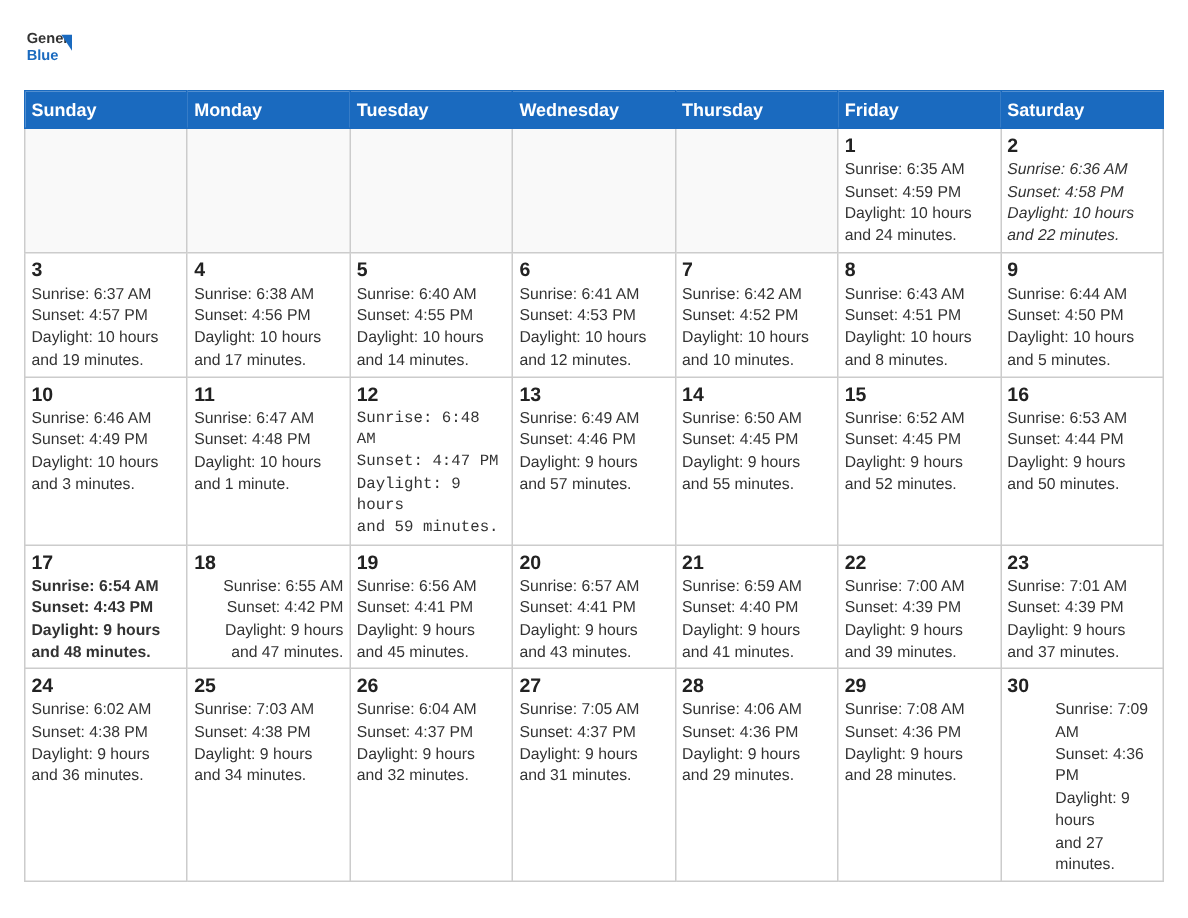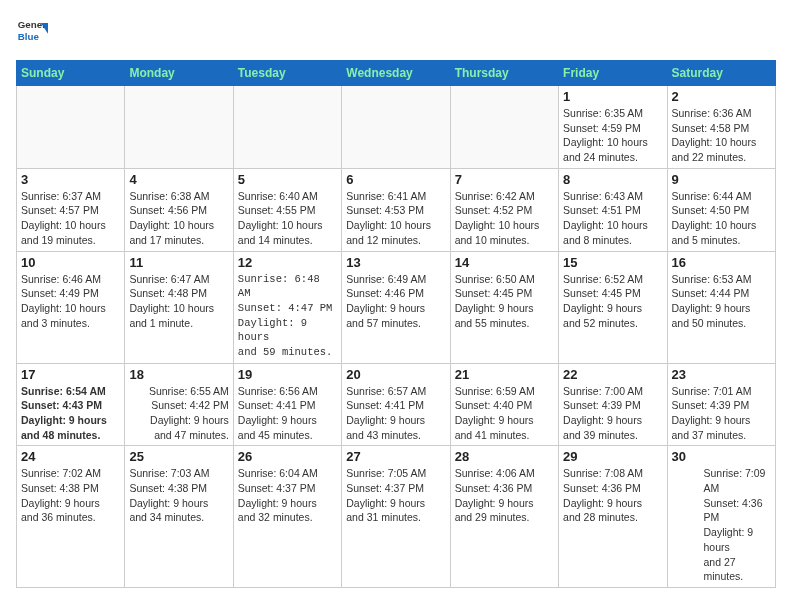--- a/index.html
+++ b/index.html
@@ -35,21 +35,21 @@
       font-size: 15px;
       color: #555;
     }
     .calendar {
       width: 100%;
       border-collapse: collapse;
       font-size: 11px;
     }
     .calendar th {
       background: #1a6abf;
-      color: #86efac;
+      color: #ffffff;
       padding: 5px 4px;
       text-align: left;
       font-size: 12px;
       border: 1px solid #1a6abf;
     }
     .calendar td {
       border: 1px solid #ccc;
       vertical-align: top;
       padding: 3px 4px;
       height: 80px;
@@ -110,21 +110,21 @@
         <td class="empty"></td>
         <td>
           <div class="day-number">1</div>
           <div class="day-info" style="white-space: pre-line;">Sunrise: 6:35 AM
 Sunset: 4:59 PM
 Daylight: 10 hours
 and 24 minutes.</div>
         </td>
         <td>
           <div class="day-number">2</div>
-          <div class="day-info" style="white-space: pre-line;">Sunrise: 6:36 AM
+          <div class="day-info" style="white-space: pre-line; font-style: italic;">Sunrise: 6:36 AM
 Sunset: 4:58 PM
 Daylight: 10 hours
 and 22 minutes.</div>
         </td>
       </tr>
       <tr>
         <td>
           <div class="day-number">3</div>
           <div class="day-info" style="white-space: pre-line;">Sunrise: 6:37 AM
 Sunset: 4:57 PM
@@ -272,21 +272,21 @@
           <div class="day-number">23</div>
           <div class="day-info" style="white-space: pre-line;">Sunrise: 7:01 AM
 Sunset: 4:39 PM
 Daylight: 9 hours
 and 37 minutes.</div>
         </td>
       </tr>
       <tr>
         <td>
           <div class="day-number">24</div>
-          <div class="day-info" style="white-space: pre-line;">Sunrise: 7:02 AM
+          <div class="day-info" style="white-space: pre-line;">Sunrise: 6:02 AM
 Sunset: 4:38 PM
 Daylight: 9 hours
 and 36 minutes.</div>
         </td>
         <td>
           <div class="day-number">25</div>
           <div class="day-info" style="white-space: pre-line;">Sunrise: 7:03 AM
 Sunset: 4:38 PM
 Daylight: 9 hours
 and 34 minutes.</div>

